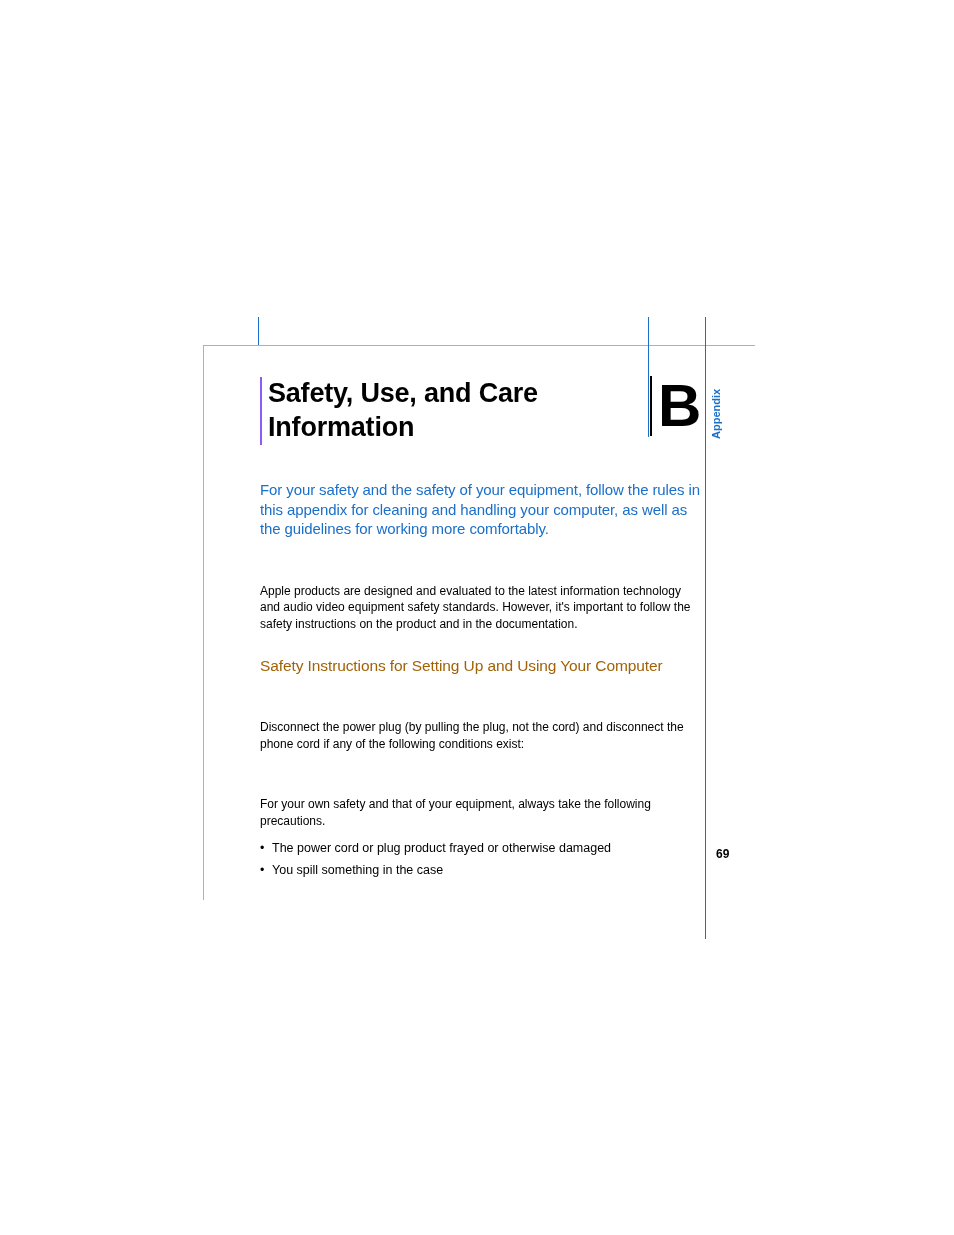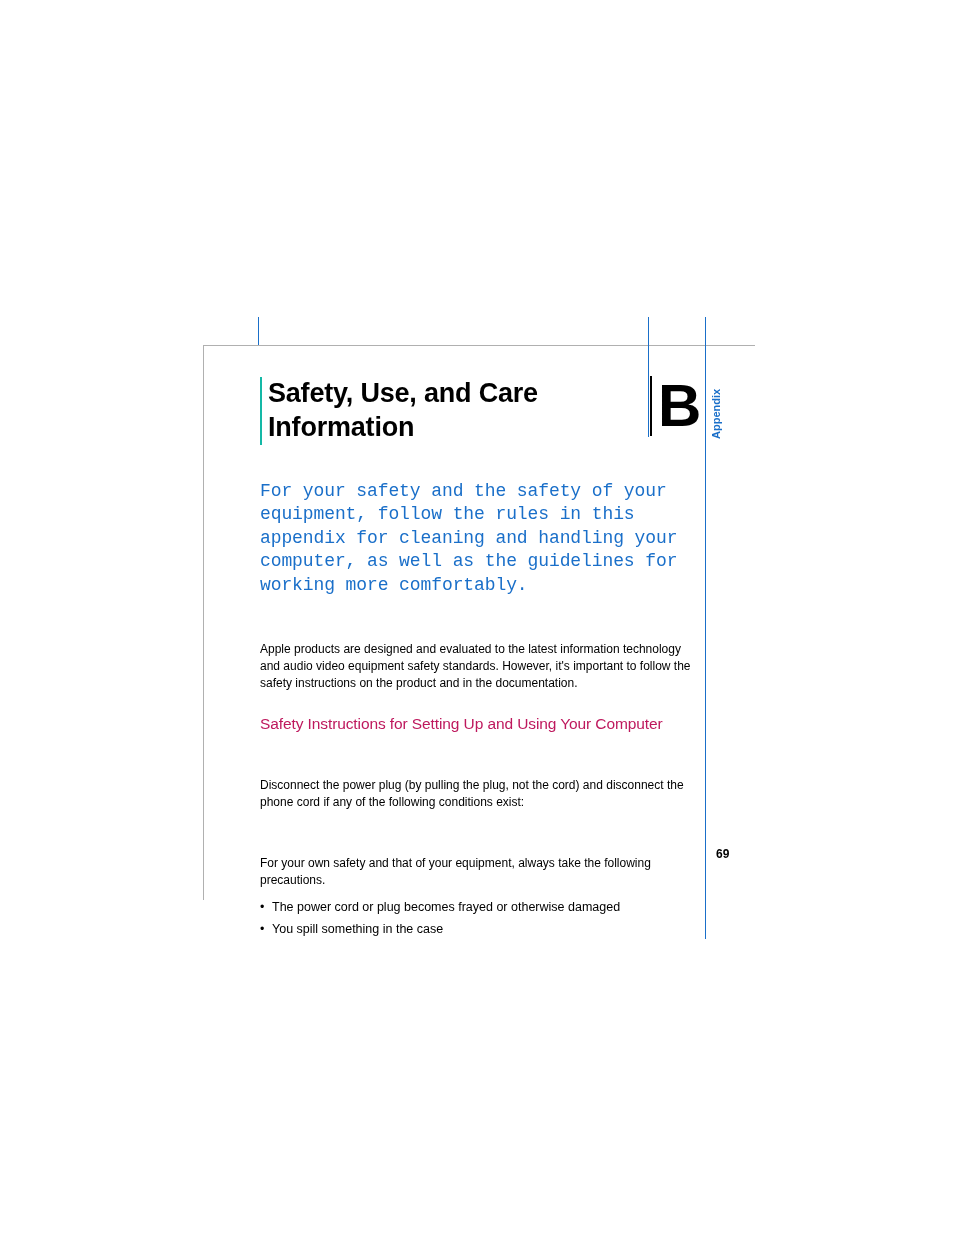--- a/index.html
+++ b/index.html
@@ -46,21 +46,21 @@
       top: 317px;
       width: 0;
       height: 622px;
       border-left: 1.5px solid #1a6fc9;
     }
     .title-block {
       position: absolute;
       left: 260px;
       top: 377px;
       width: 370px;
-      border-left: 2px solid #14b8a6;
+      border-left: 2px solid #8b5cf6;
       padding-left: 6px;
     }
     .title-text {
       font-size: 27px;
       font-weight: 600;
       line-height: 1.25;
       letter-spacing: -0.2px;
     }
     .letter-block {
       position: absolute;
@@ -86,35 +86,34 @@
       font-weight: 600;
       color: #1a6fc9;
     }
     .content {
       position: absolute;
       left: 260px;
       top: 480px;
       width: 440px;
     }
     .intro {
-      font-size: 18px;
+      font-size: 15px;
       color: #1a6fc9;
       line-height: 1.3;
       letter-spacing: -0.1px;
-      font-family: Liberation Mono, monospace;
     }
     .body-para {
       font-size: 12px;
       line-height: 1.4;
       margin-bottom: 14px;
       margin-top: 44px;
     }
     .section-heading {
       font-size: 15.5px;
-      color: #be185d;
+      color: #a16207;
       margin-top: 24px;
       margin-bottom: 2px;
       letter-spacing: -0.1px;
     }
     .bullets {
       list-style: none;
       padding: 0;
     }
     .bullets li {
       font-size: 12.5px;
@@ -155,18 +154,18 @@
 
 <div class="appendix-label">Appendix</div>
 
 <div class="content">
   <div class="intro">For your safety and the safety of your equipment, follow the rules in this appendix for cleaning and handling your computer, as well as the guidelines for working more comfortably.</div>
   <div class="body-para">Apple products are designed and evaluated to the latest information technology and audio video equipment safety standards. However, it's important to follow the safety instructions on the product and in the documentation.</div>
   <div class="section-heading">Safety Instructions for Setting Up and Using Your Computer</div>
   <div class="body-para" style="margin-bottom:6px">Disconnect the power plug (by pulling the plug, not the cord) and disconnect the phone cord if any of the following conditions exist:</div>
   <div class="body-para" style="margin-bottom:10px">For your own safety and that of your equipment, always take the following precautions.</div>
   <ul class="bullets">
-    <li>The power cord or plug becomes frayed or otherwise damaged</li>
+    <li>The power cord or plug product frayed or otherwise damaged</li>
     <li>You spill something in the case</li>
   </ul>
 </div>
 
 <div class="page-number">69</div>
 
 </body></html>

